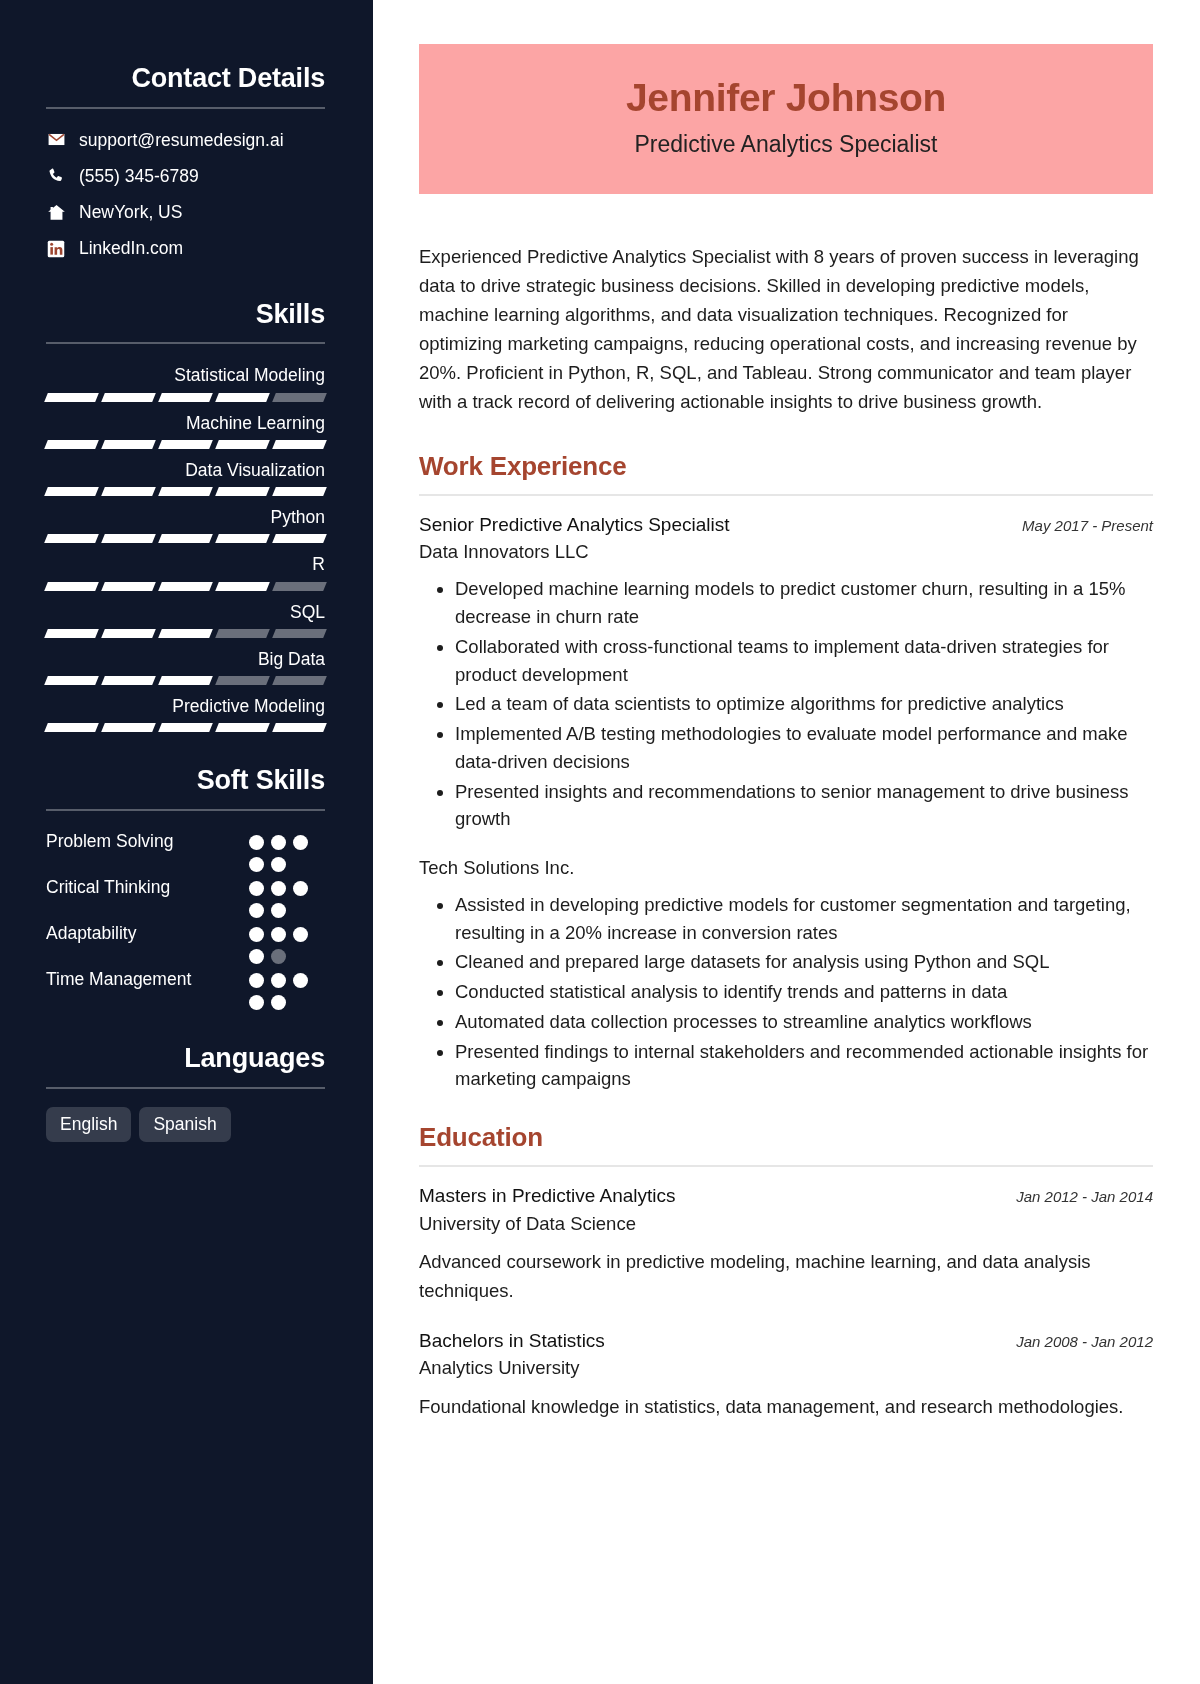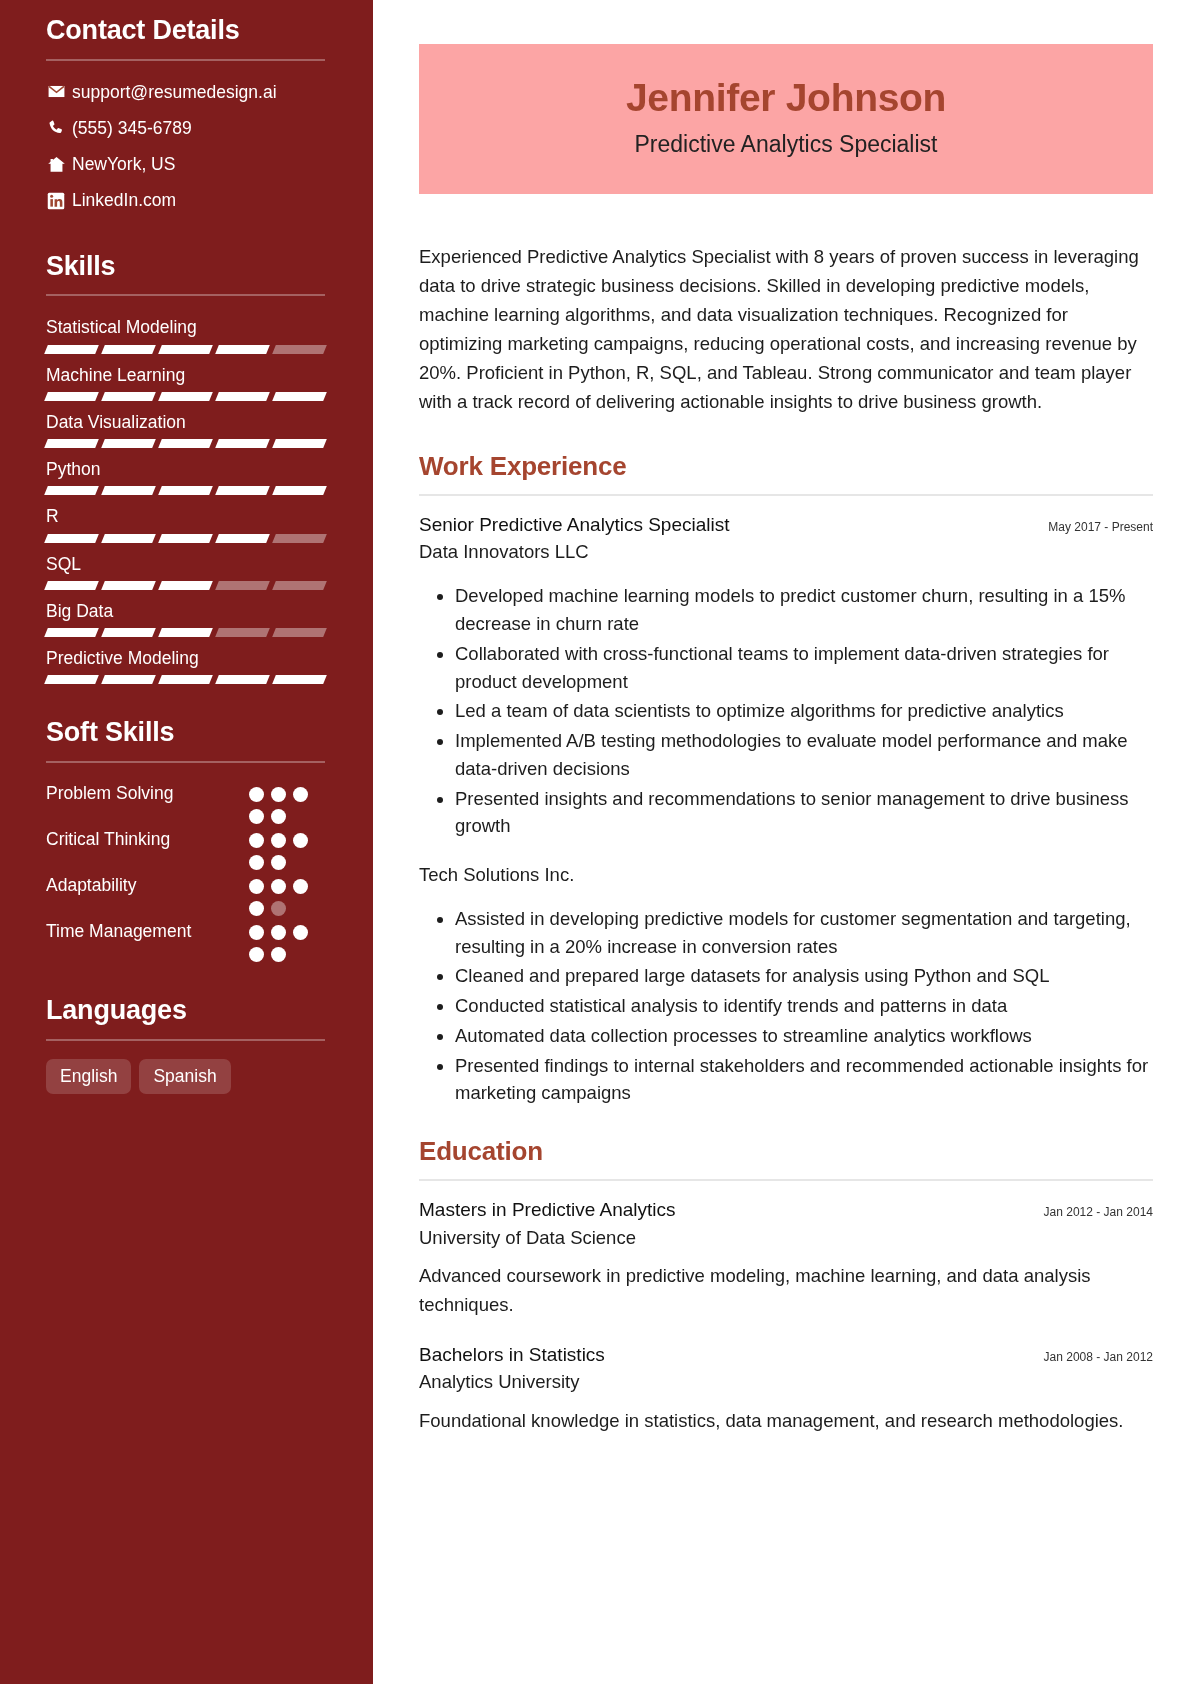--- a/index.html
+++ b/index.html
@@ -14,44 +14,45 @@
     width: 1200px;
     height: 1684px;
     display: flex;
     background: #ffffff;
   }
 
   
   .sidebar {
     width: 373px;
     min-width: 373px;
-    background: #7f1d1d;
+    background: #0f172a;
     color: #ffffff;
-    padding: 16px 48px 40px 46px;
+    padding: 64px 48px 40px 46px;
+    text-align: right;
   }
   .side-title {
     font-size: 27px;
     font-weight: bold;
     letter-spacing: -0.2px;
     line-height: 1.1;
     color: #ffffff;
   }
   .side-rule {
     height: 2px;
     background: rgba(255,255,255,0.30);
     margin-top: 13px;
     margin-bottom: 18px;
   }
 
   
   .contact-list { margin-bottom: 38px; }
   .contact-row {
     display: flex;
     align-items: center;
-    gap: 6px;
+    gap: 13px;
     margin-bottom: 10px;
     font-size: 17.5px;
     line-height: 1.5;
   }
   .c-icon {
     width: 20px;
     min-width: 20px;
     display: inline-flex;
     align-items: center;
     justify-content: center;
@@ -177,39 +178,40 @@
     justify-content: space-between;
     gap: 18px;
   }
   .entry-title {
     font-size: 19px;
     font-weight: normal;
     color: #111111;
     line-height: 1.35;
   }
   .entry-date {
-    font-size: 12px;
+    font-size: 15px;
     color: #333333;
     white-space: nowrap;
     line-height: 1.35;
+    font-style: italic;
   }
   .entry-sub {
     font-size: 18.5px;
     color: #1d1d1d;
     line-height: 1.45;
     margin-top: 2px;
   }
   .entry-desc {
     font-size: 18.5px;
     color: #1d1d1d;
     line-height: 1.55;
     margin-top: 11px;
   }
   ul.bullets {
-    margin: 16px 0 0 0;
+    margin: 9px 0 0 0;
     padding-left: 36px;
   }
   ul.bullets li {
     font-size: 18.5px;
     line-height: 1.5;
     color: #1d1d1d;
     margin-bottom: 2px;
   }
   .sec-block { margin-bottom: 30px; }
 </style>

